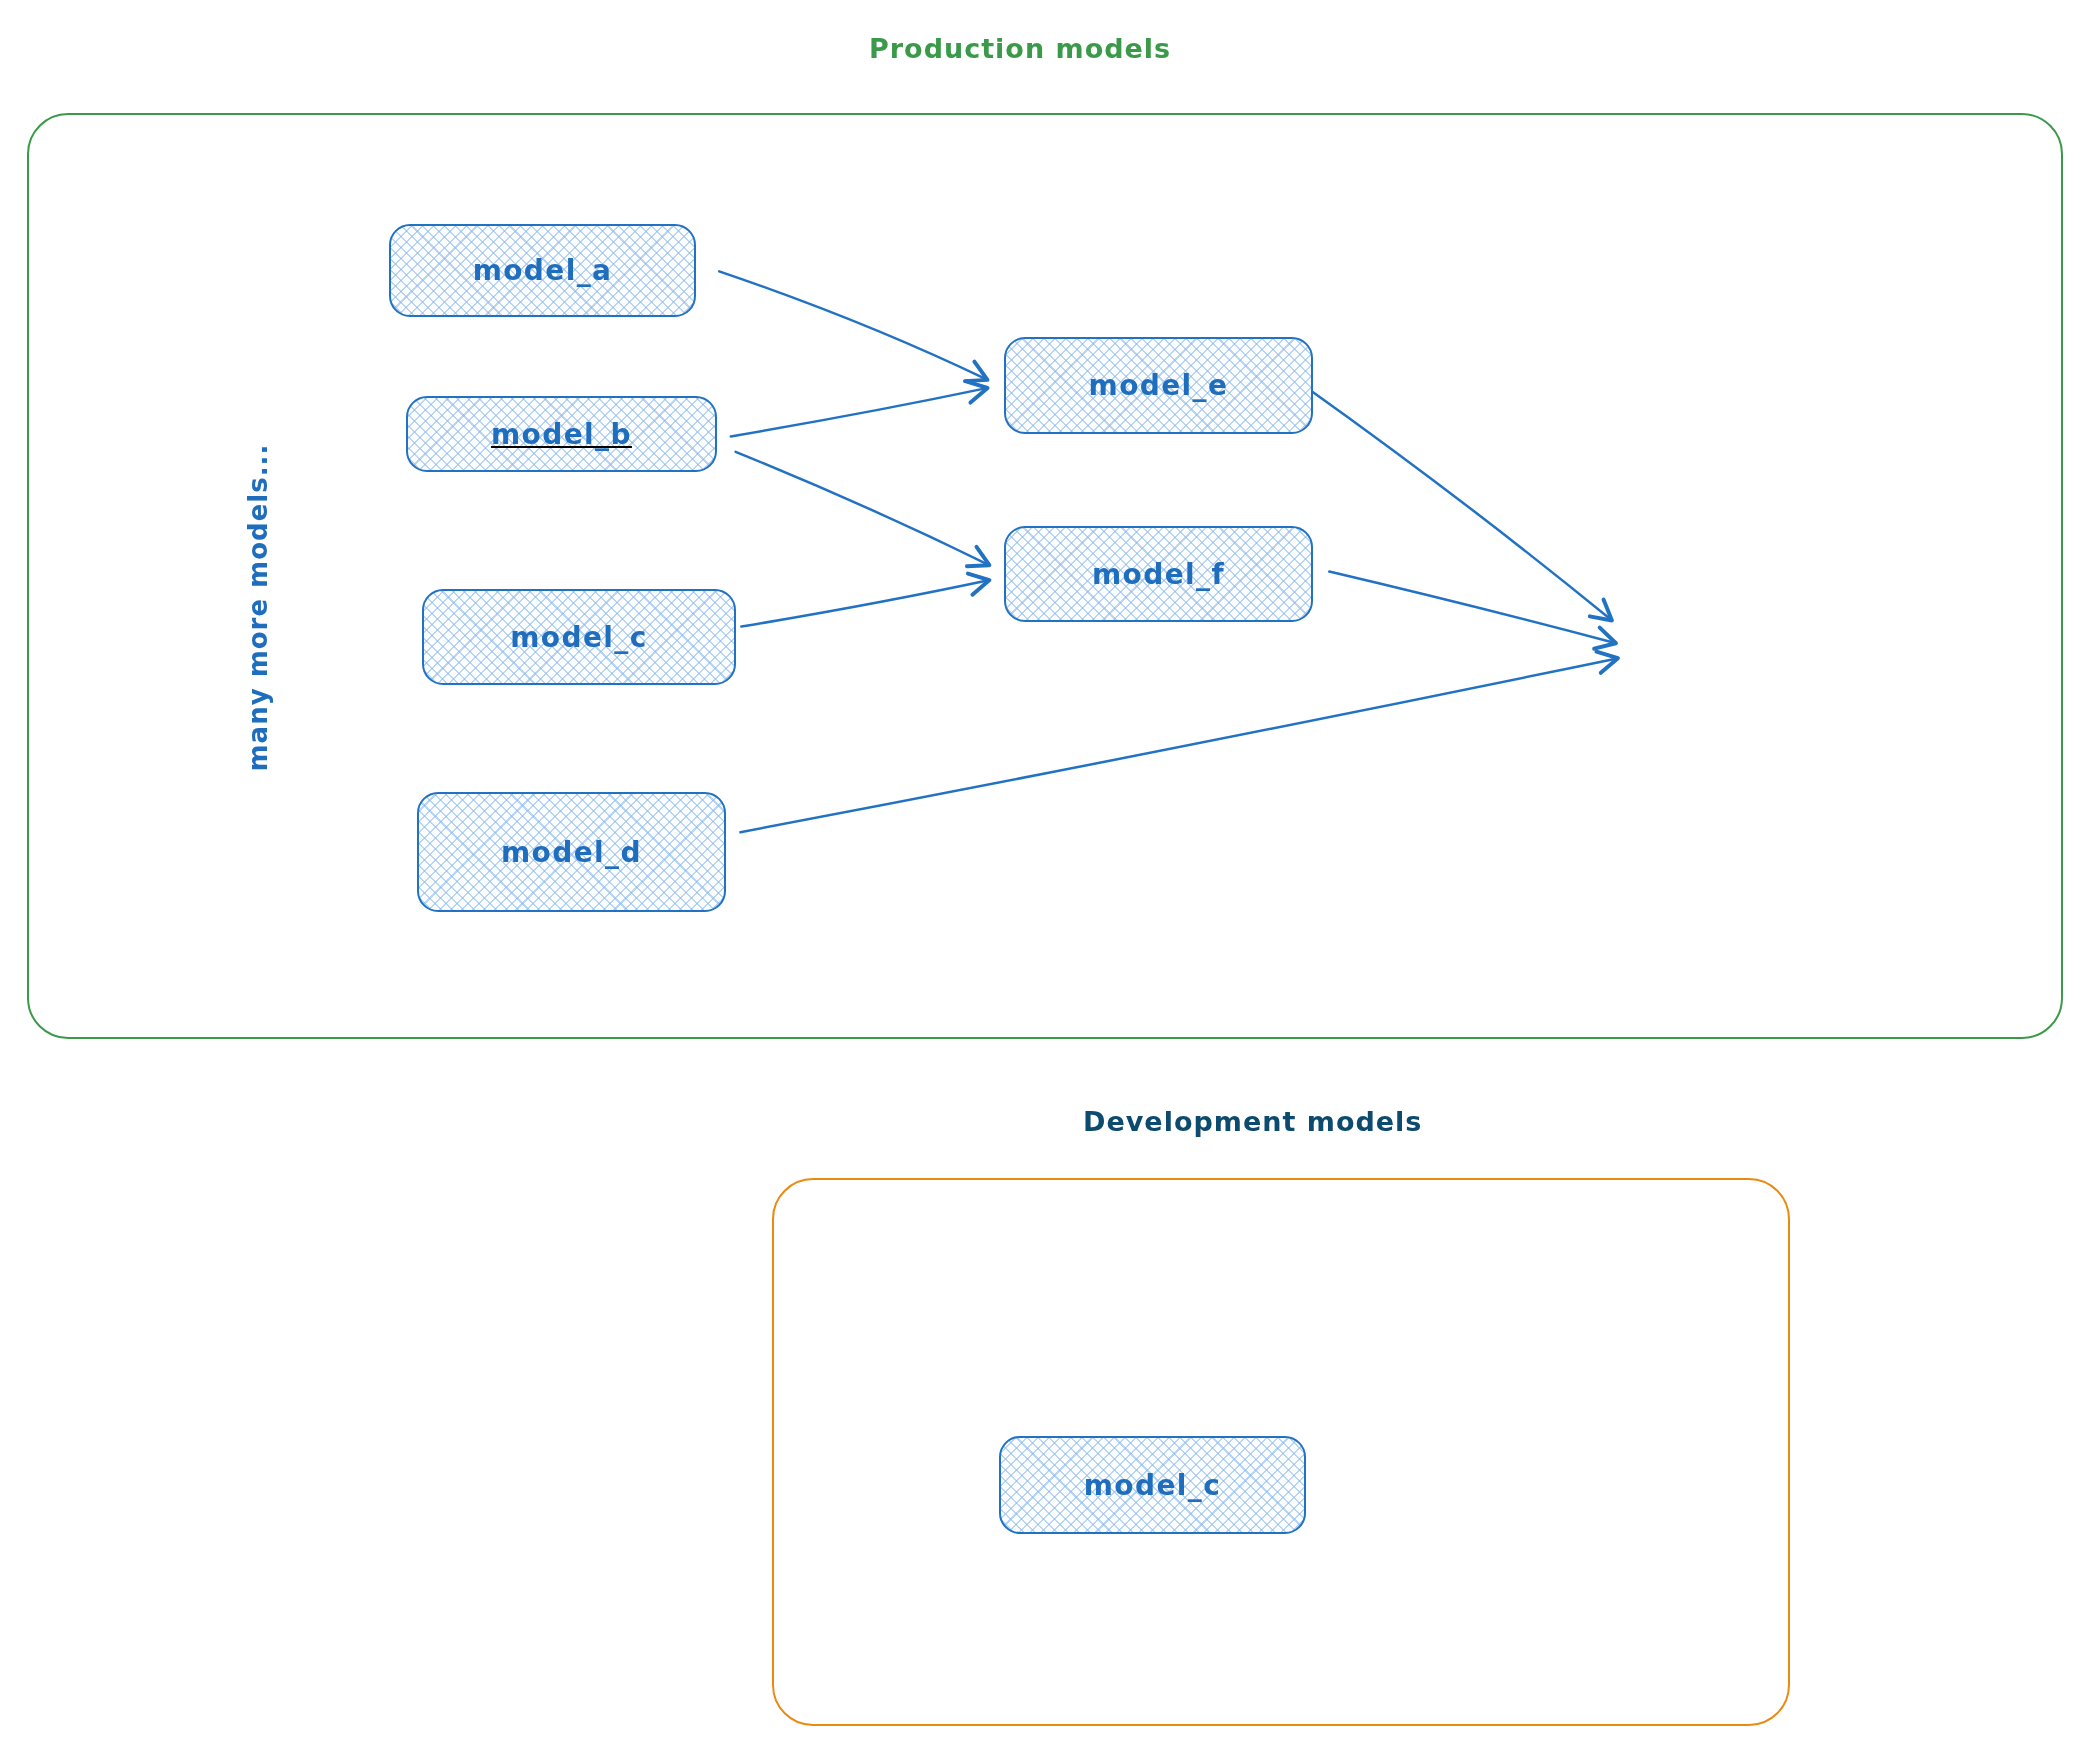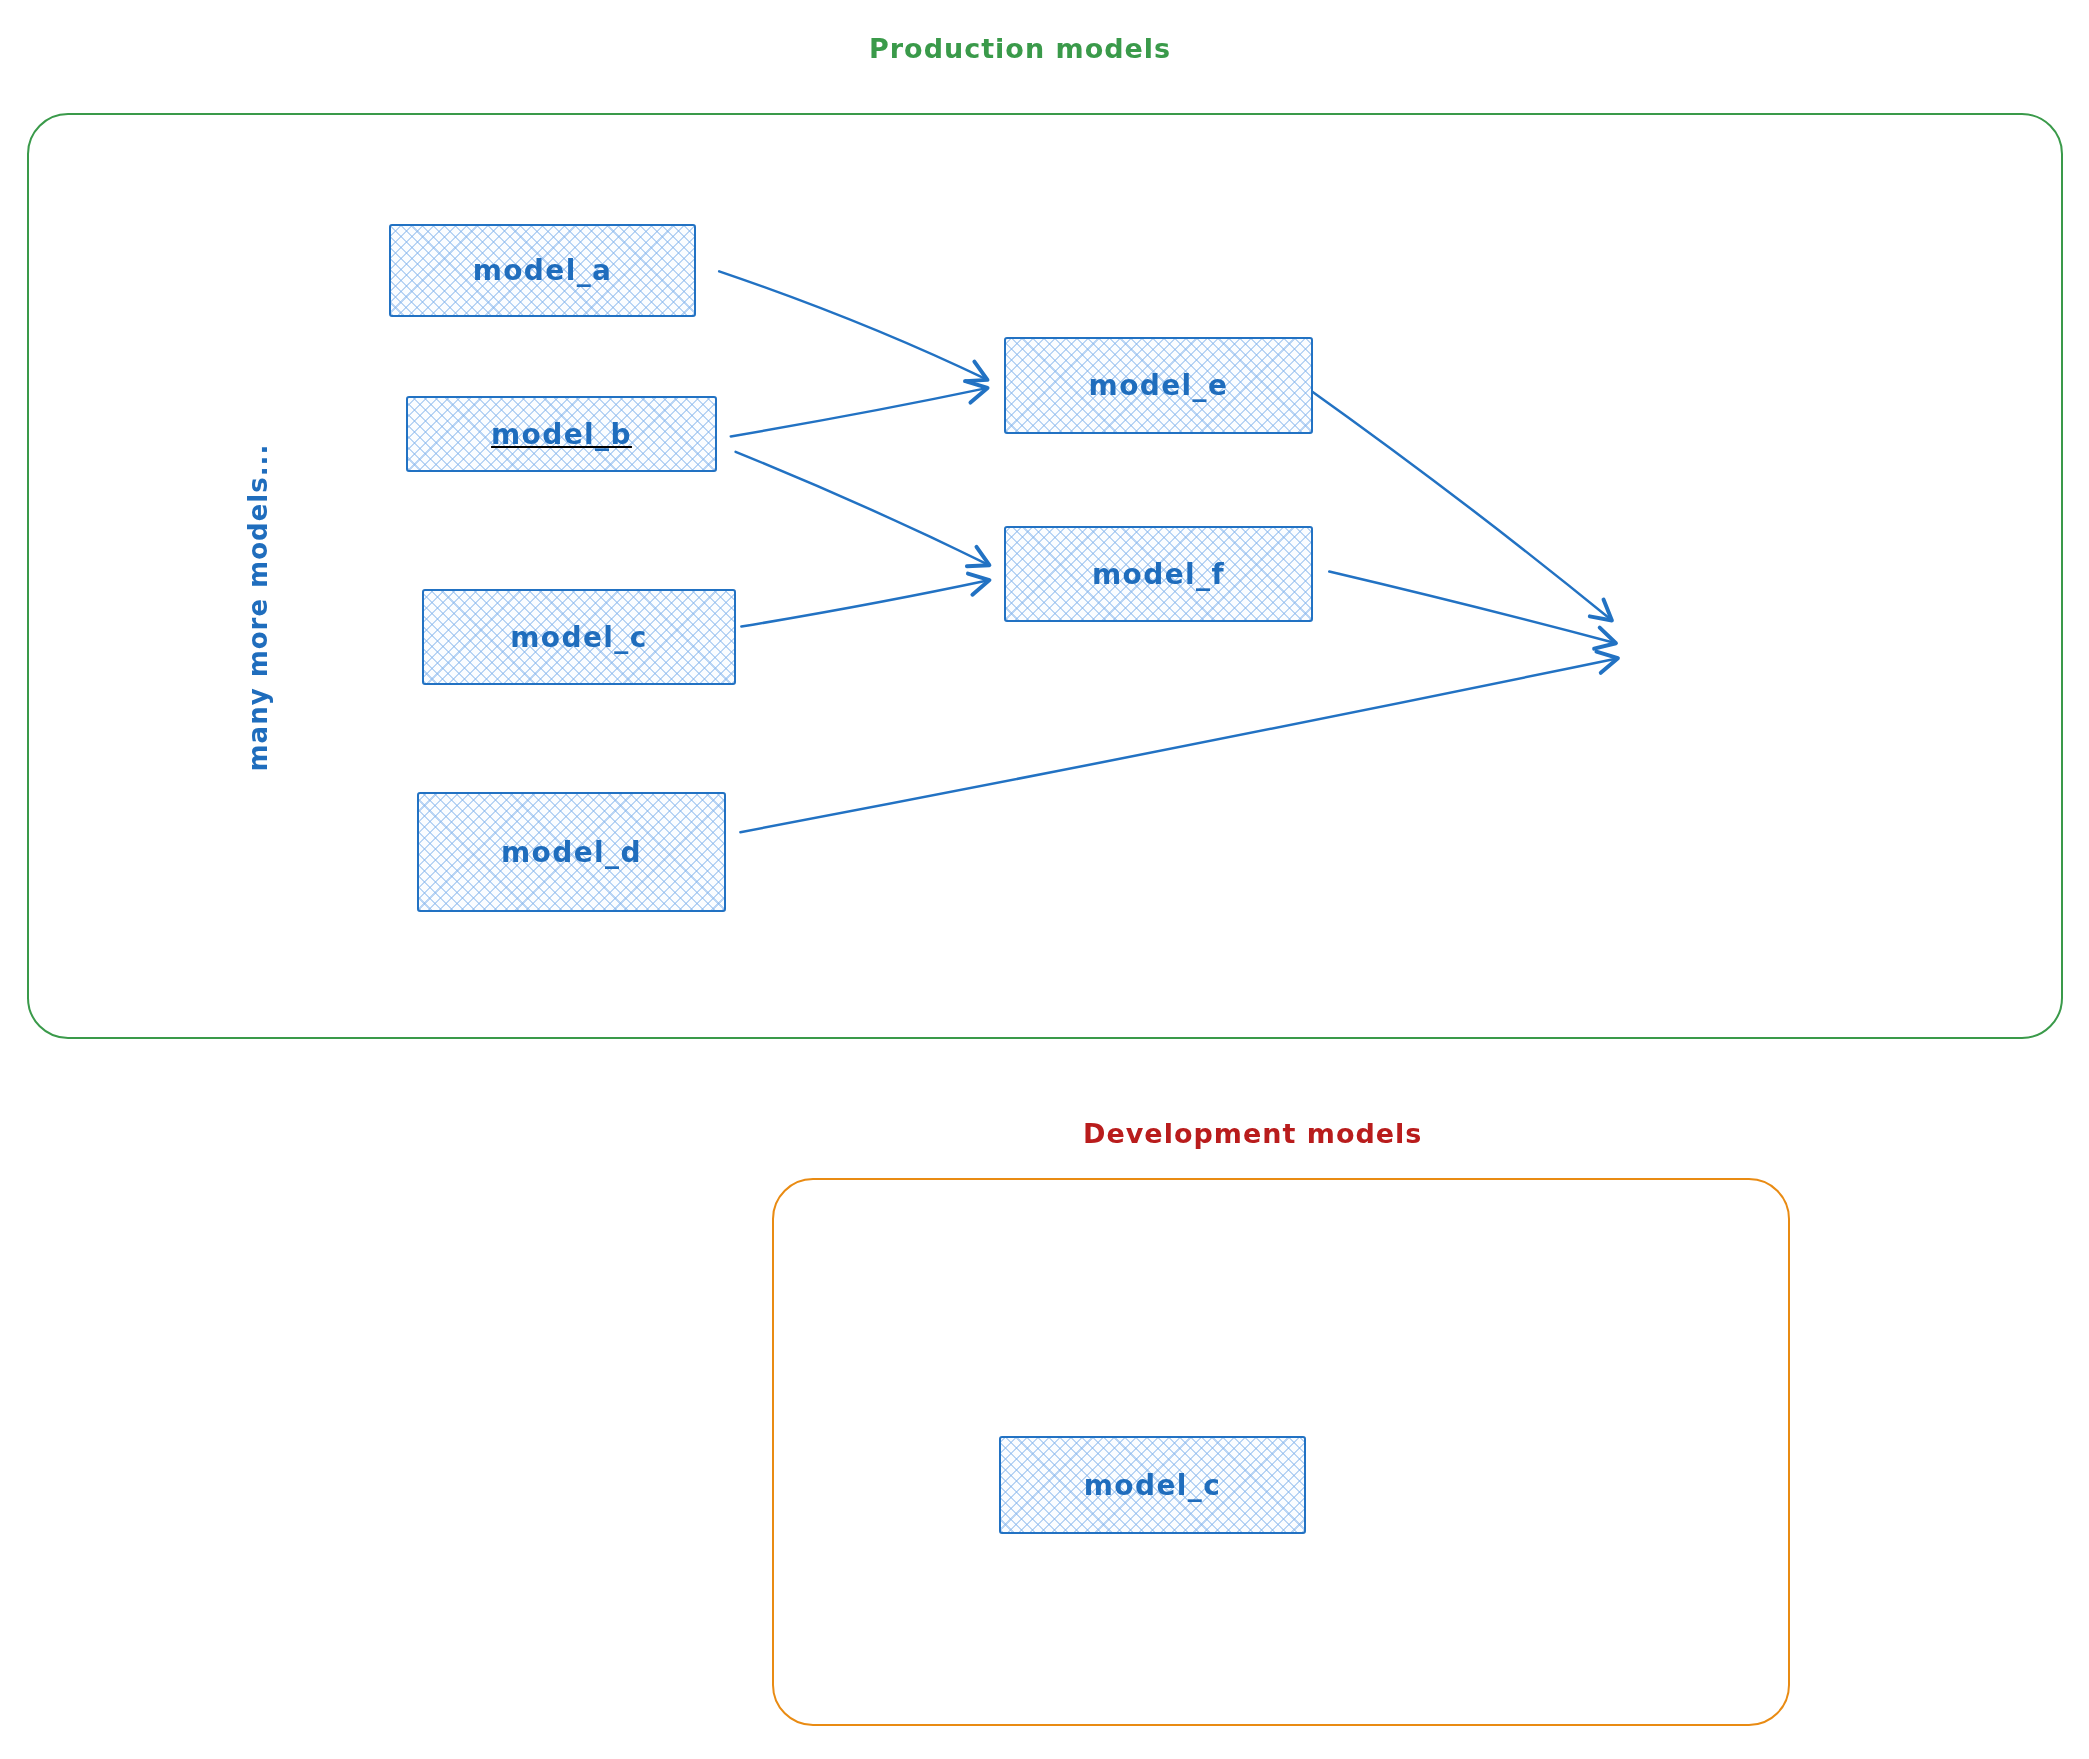--- a/index.html
+++ b/index.html
@@ -25,21 +25,21 @@
   .group-title {
     position: absolute;
     font-size: 27px;
     font-weight: bold;
     letter-spacing: 1px;
     white-space: nowrap;
   }
   .node {
     position: absolute;
     border: 2.5px solid #2272c3;
-    border-radius: 3px;
+    border-radius: 21px;
     background-color: #fbfdff;
     background-image:
       repeating-linear-gradient(45deg,  rgba(133,181,236,0.55) 0 1.5px, transparent 1.5px 7.7px),
       repeating-linear-gradient(-45deg, rgba(133,181,236,0.55) 0 1.5px, transparent 1.5px 7.7px);
     display: flex;
     align-items: center;
     justify-content: center;
     box-sizing: border-box;
   }
   .node-label {
@@ -119,21 +119,21 @@
 
   <div class="node" style="left:1004px; top:337px; width:309px; height:97px;">
     <span class="node-label">model_e</span>
   </div>
 
   <div class="node" style="left:1004px; top:526px; width:309px; height:96px;align-items:center;">
     <span class="node-label">model_f</span>
   </div>
 
 
-  <div class="group-title" style="left:1083px; top:1106px; color:#b91c1c;margin-top:12px;">Development models</div>
+  <div class="group-title" style="left:1083px; top:1106px; color:#0c4a6e;">Development models</div>
 
   <div class="group-frame" style="left:772px; top:1178px; width:1014px; height:544px; border-color:#e98b13;"></div>
 
   <div class="node" style="left:999px; top:1436px; width:307px; height:98px;">
     <span class="node-label">model_c</span>
   </div>
 
 </div>
 
 

